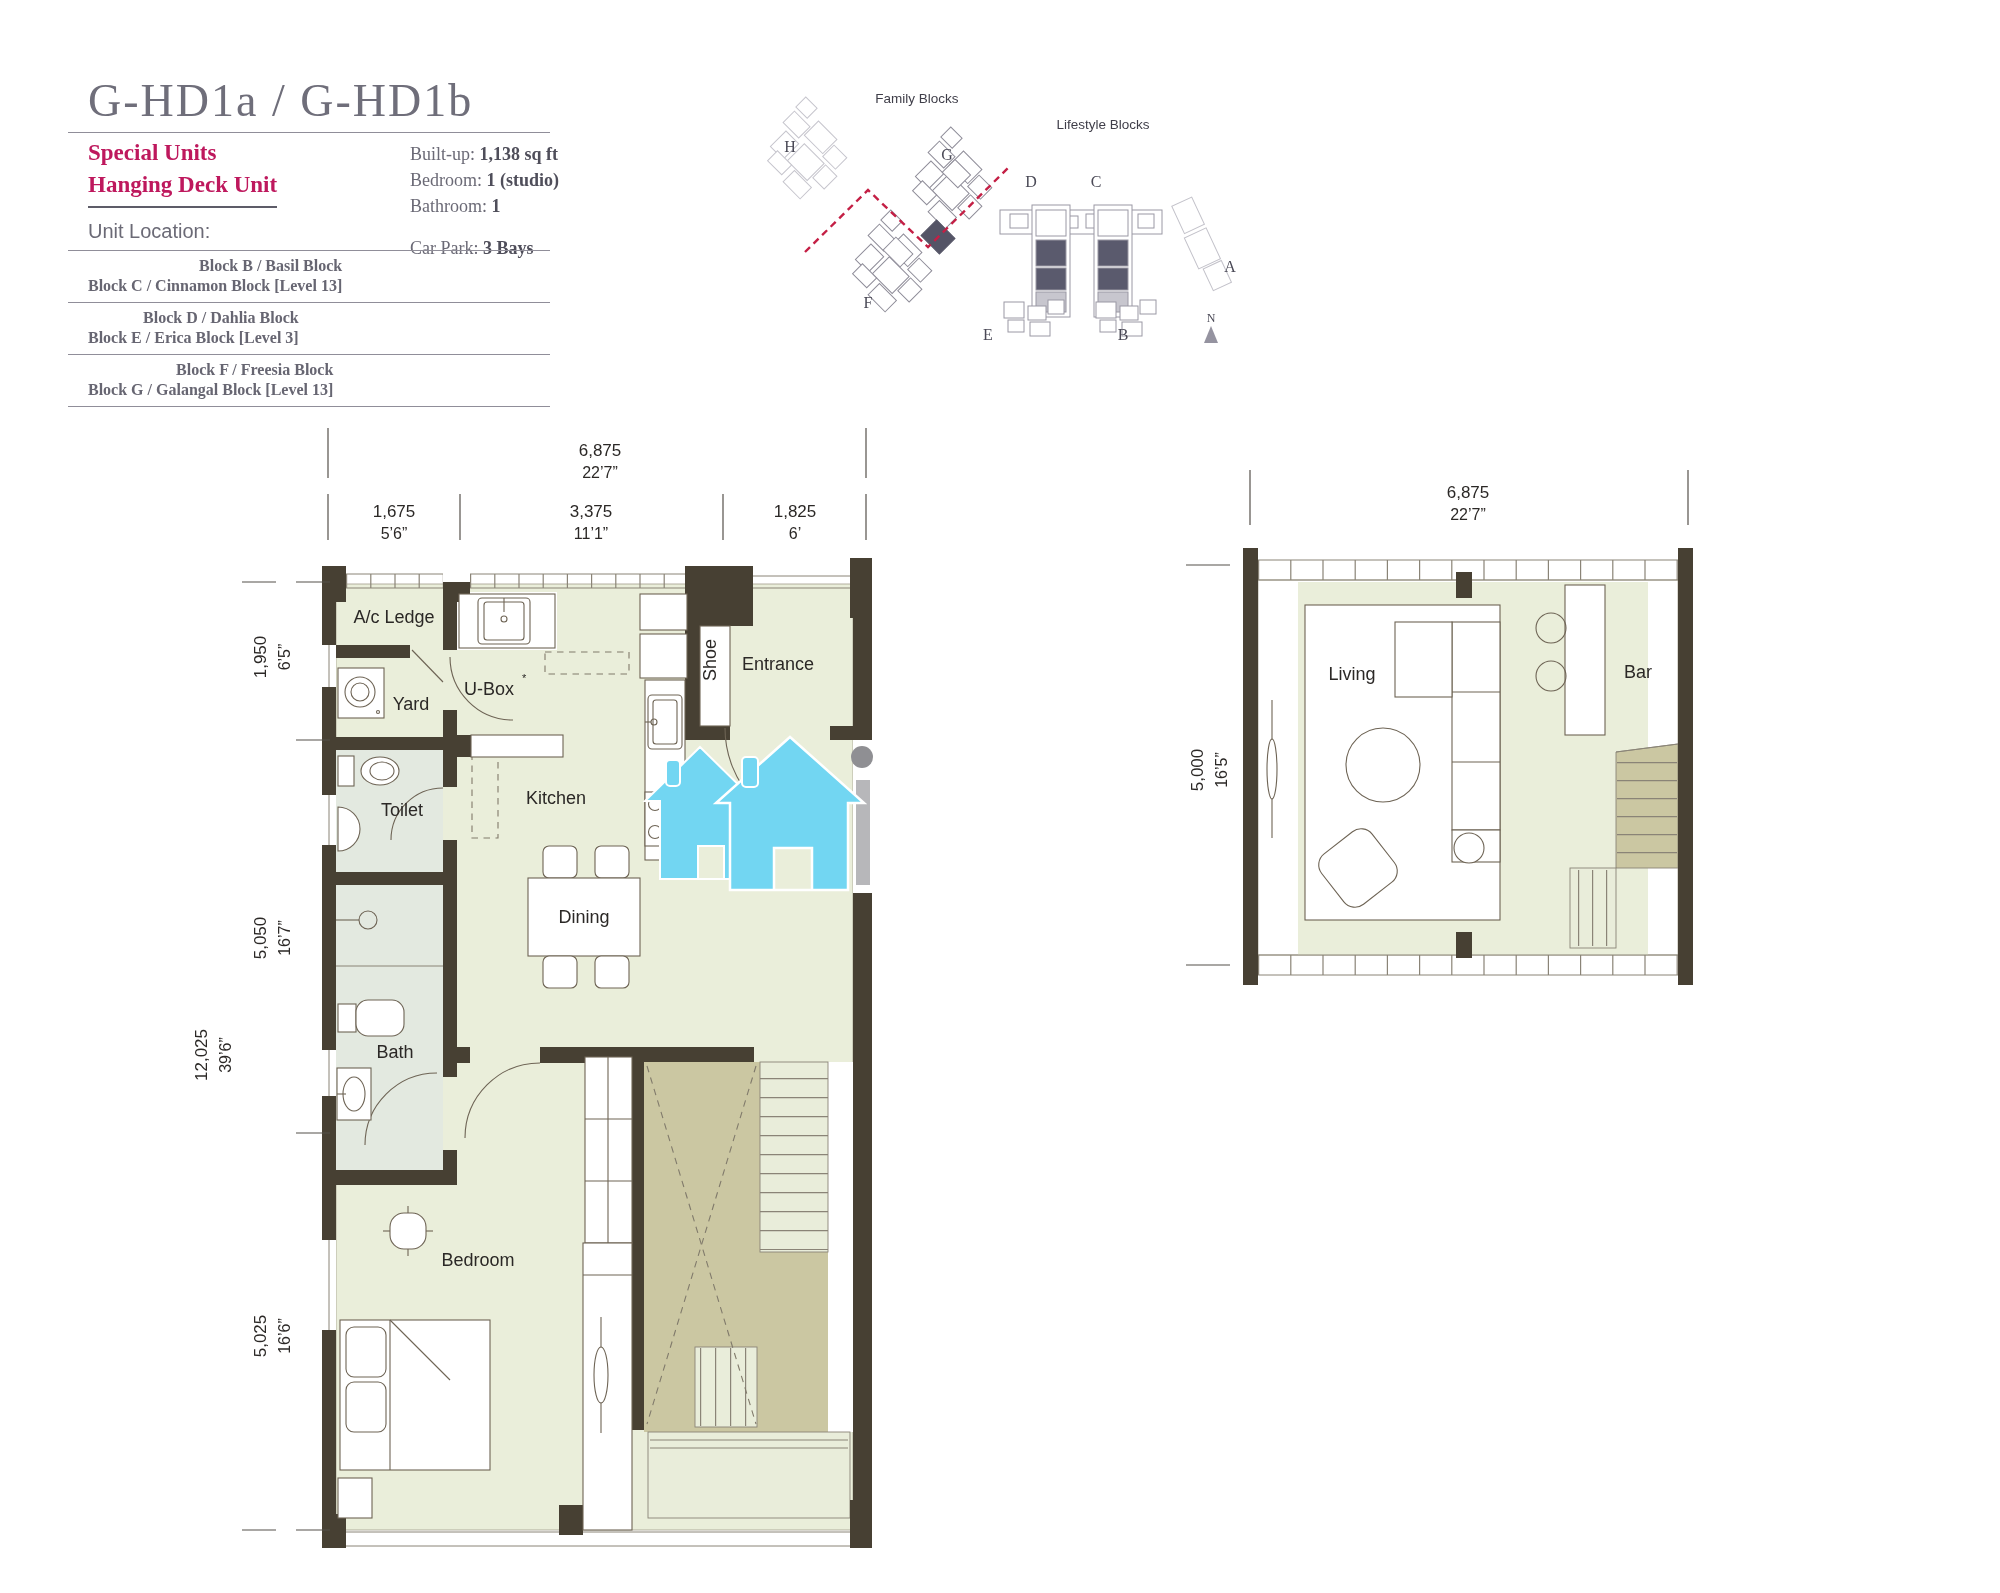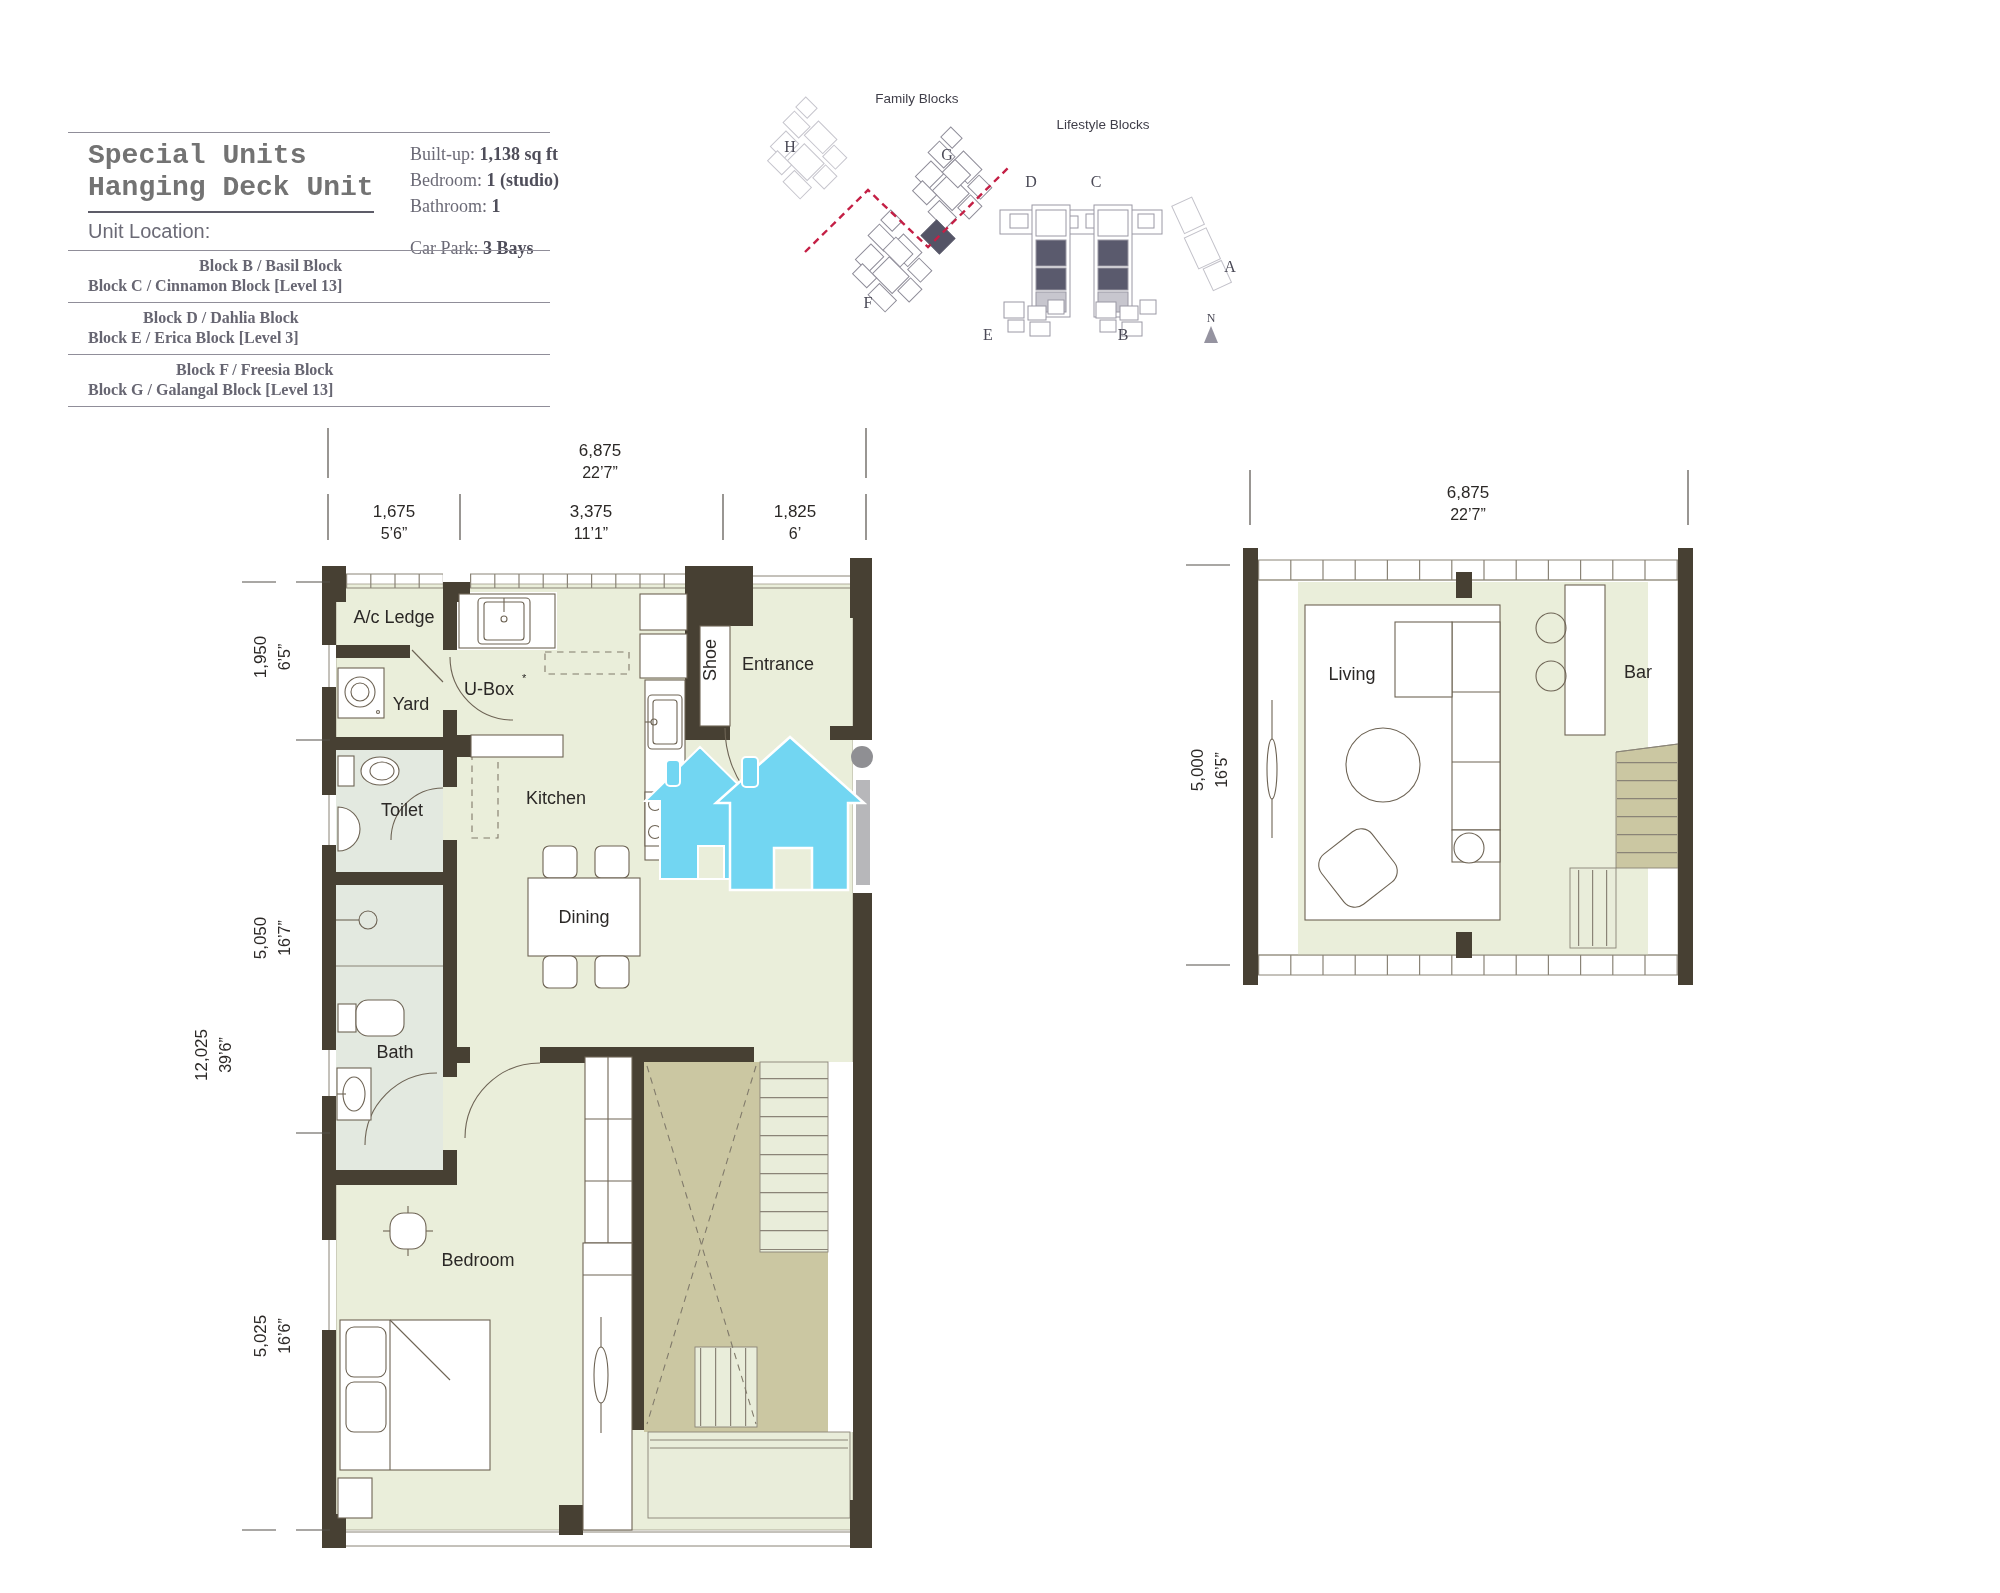--- a/index.html
+++ b/index.html
@@ -4,21 +4,21 @@
 <style>
   html,body{margin:0;padding:0;background:#fff;}
   .page{position:relative;width:2000px;height:1593px;background:#fff;overflow:hidden;
         font-family:"Liberation Sans",sans-serif;color:#2b2826;}
   
   .tb{position:absolute;left:68px;top:60px;width:482px;height:360px;}
   .tb .abs{position:absolute;}
   .unit-title{font-family:"Liberation Serif",serif;font-weight:400;font-size:46px;
               letter-spacing:2px;color:#6f6e7a;white-space:nowrap;}
   .rule{position:absolute;left:0;width:482px;height:1px;background:#908e99;}
-  .sub1,.sub2{font-family:Liberation Mono, monospace;font-weight:700;font-size:28px;color:#737373;}
+  .sub1,.sub2{font-family:Liberation Serif, serif;font-weight:700;font-size:23px;color:#be185d;}
   .sub2{border-bottom:2px solid #5d5c68;padding-bottom:8px;}
   .unitloc{font-family:Liberation Sans, sans-serif;font-size:20px;color:#6b6a76;}
   .spec{font-family:"Liberation Serif",serif;font-size:18px;color:#6b6a76;white-space:nowrap;}
   .spec b{color:#4f4e5a;}
   .blkline{font-family:"Liberation Serif",serif;font-weight:700;font-size:16px;line-height:20px;
            color:#676672;white-space:nowrap;text-align:right;}
   
   svg{position:absolute;overflow:visible;}
   svg text{font-family:"Liberation Sans",sans-serif;fill:#2b2826;}
   .room{font-size:18px;}
@@ -33,20 +33,21 @@
   .tick{stroke:#55504a;stroke-width:1.2;}
   .dash{fill:none;stroke:#807a6b;stroke-width:1.1;stroke-dasharray:6.5 5.5;}
   .mapo{fill:#ffffff;stroke-width:1;}
 </style>
 </head>
 <body>
 
 <div class="page">
 
   <div class="tb">
+    <div class="abs unit-title" style="left:20px;top:14px">G-HD1a / G-HD1b</div>
     <div class="rule" style="top:72px"></div>
 
     <div class="abs sub1" style="left:20px;top:80px">Special Units</div>
     <div class="abs sub2" style="left:20px;top:112px">Hanging Deck Unit</div>
     <div class="abs unitloc" style="left:20px;top:160px">Unit Location:</div>
 
     <div class="abs spec" style="left:342px;top:84px">
       <span>Built-up: </span><b>1,138 sq ft</b></div>
     <div class="abs spec" style="left:342px;top:110px">
       <span>Bedroom: </span><b>1 (studio)</b></div>

